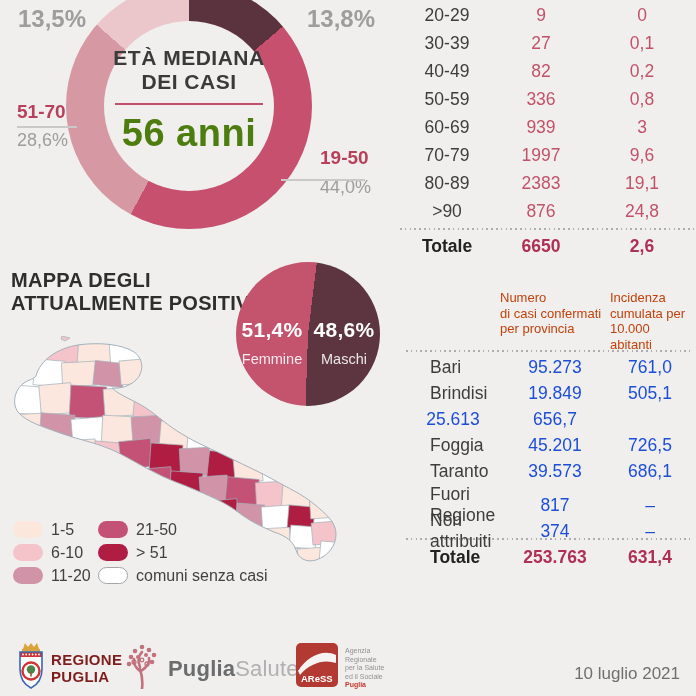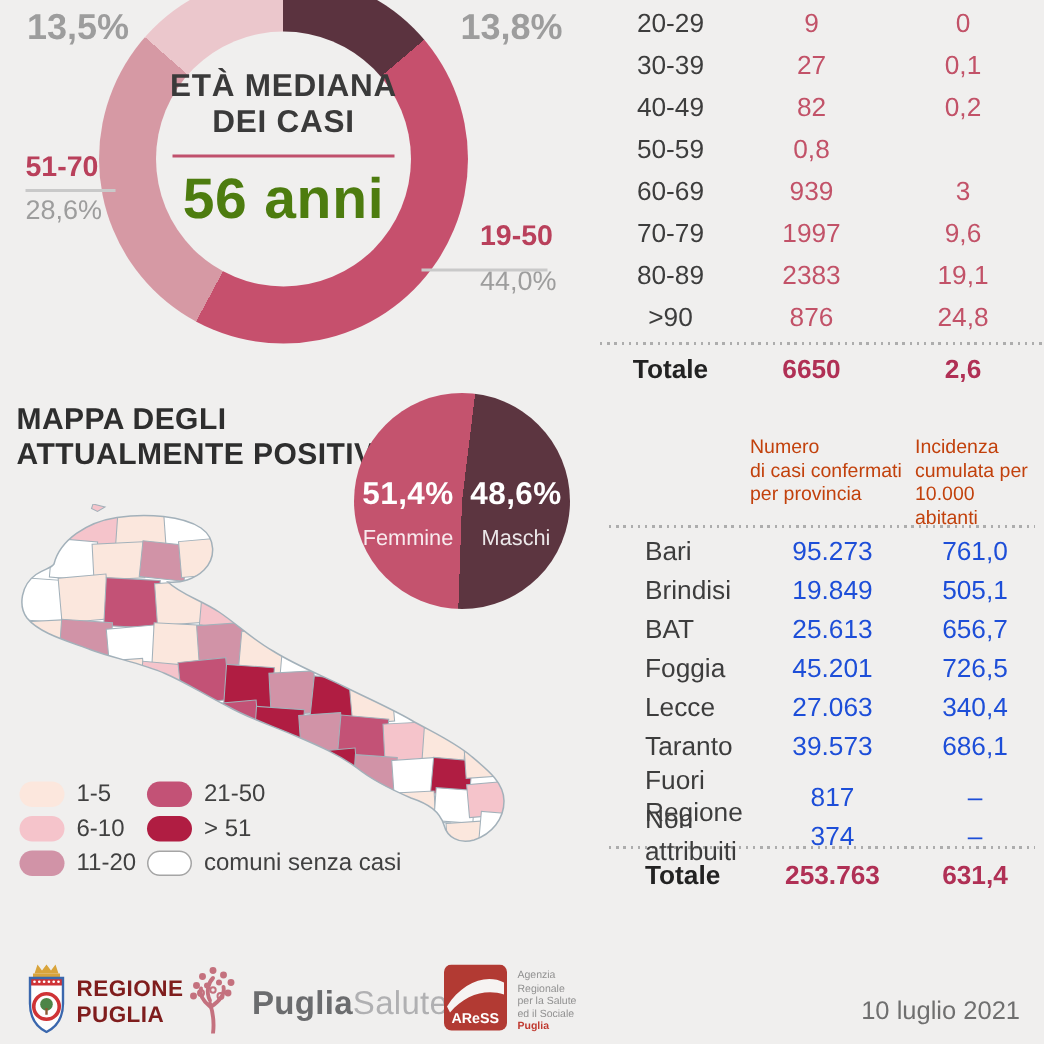--- a/index.html
+++ b/index.html
@@ -98,20 +98,21 @@
         <span class="t1-num">27</span>
         <span class="t1-num">0,1</span>
       </div>
     <div class="t1-row">
         <span class="t1-age">40-49</span>
         <span class="t1-num">82</span>
         <span class="t1-num">0,2</span>
       </div>
     <div class="t1-row">
         <span class="t1-age">50-59</span>
+        <span class="t1-num">336</span>
         <span class="t1-num">0,8</span>
       </div>
     <div class="t1-row">
         <span class="t1-age">60-69</span>
         <span class="t1-num">939</span>
         <span class="t1-num">3</span>
       </div>
     <div class="t1-row">
         <span class="t1-age">70-79</span>
         <span class="t1-num">1997</span>
@@ -258,33 +259,27 @@
         <span class="t2-name">Bari</span>
         <span class="t2-num">95.273</span>
         <span class="t2-num">761,0</span>
       </div>
     <div class="t2-row">
         <span class="t2-name">Brindisi</span>
         <span class="t2-num">19.849</span>
         <span class="t2-num">505,1</span>
       </div>
     <div class="t2-row">
-        <span class="t2-name">BAT</span>
         <span class="t2-num">25.613</span>
         <span class="t2-num">656,7</span>
       </div>
     <div class="t2-row">
         <span class="t2-name">Foggia</span>
         <span class="t2-num">45.201</span>
         <span class="t2-num">726,5</span>
-      </div>
-    <div class="t2-row">
-        <span class="t2-name">Lecce</span>
-        <span class="t2-num">27.063</span>
-        <span class="t2-num">340,4</span>
       </div>
     <div class="t2-row">
         <span class="t2-name">Taranto</span>
         <span class="t2-num">39.573</span>
         <span class="t2-num">686,1</span>
       </div>
     <div class="t2-row">
         <span class="t2-name">Fuori Regione</span>
         <span class="t2-num">817</span>
         <span class="t2-num">–</span>

